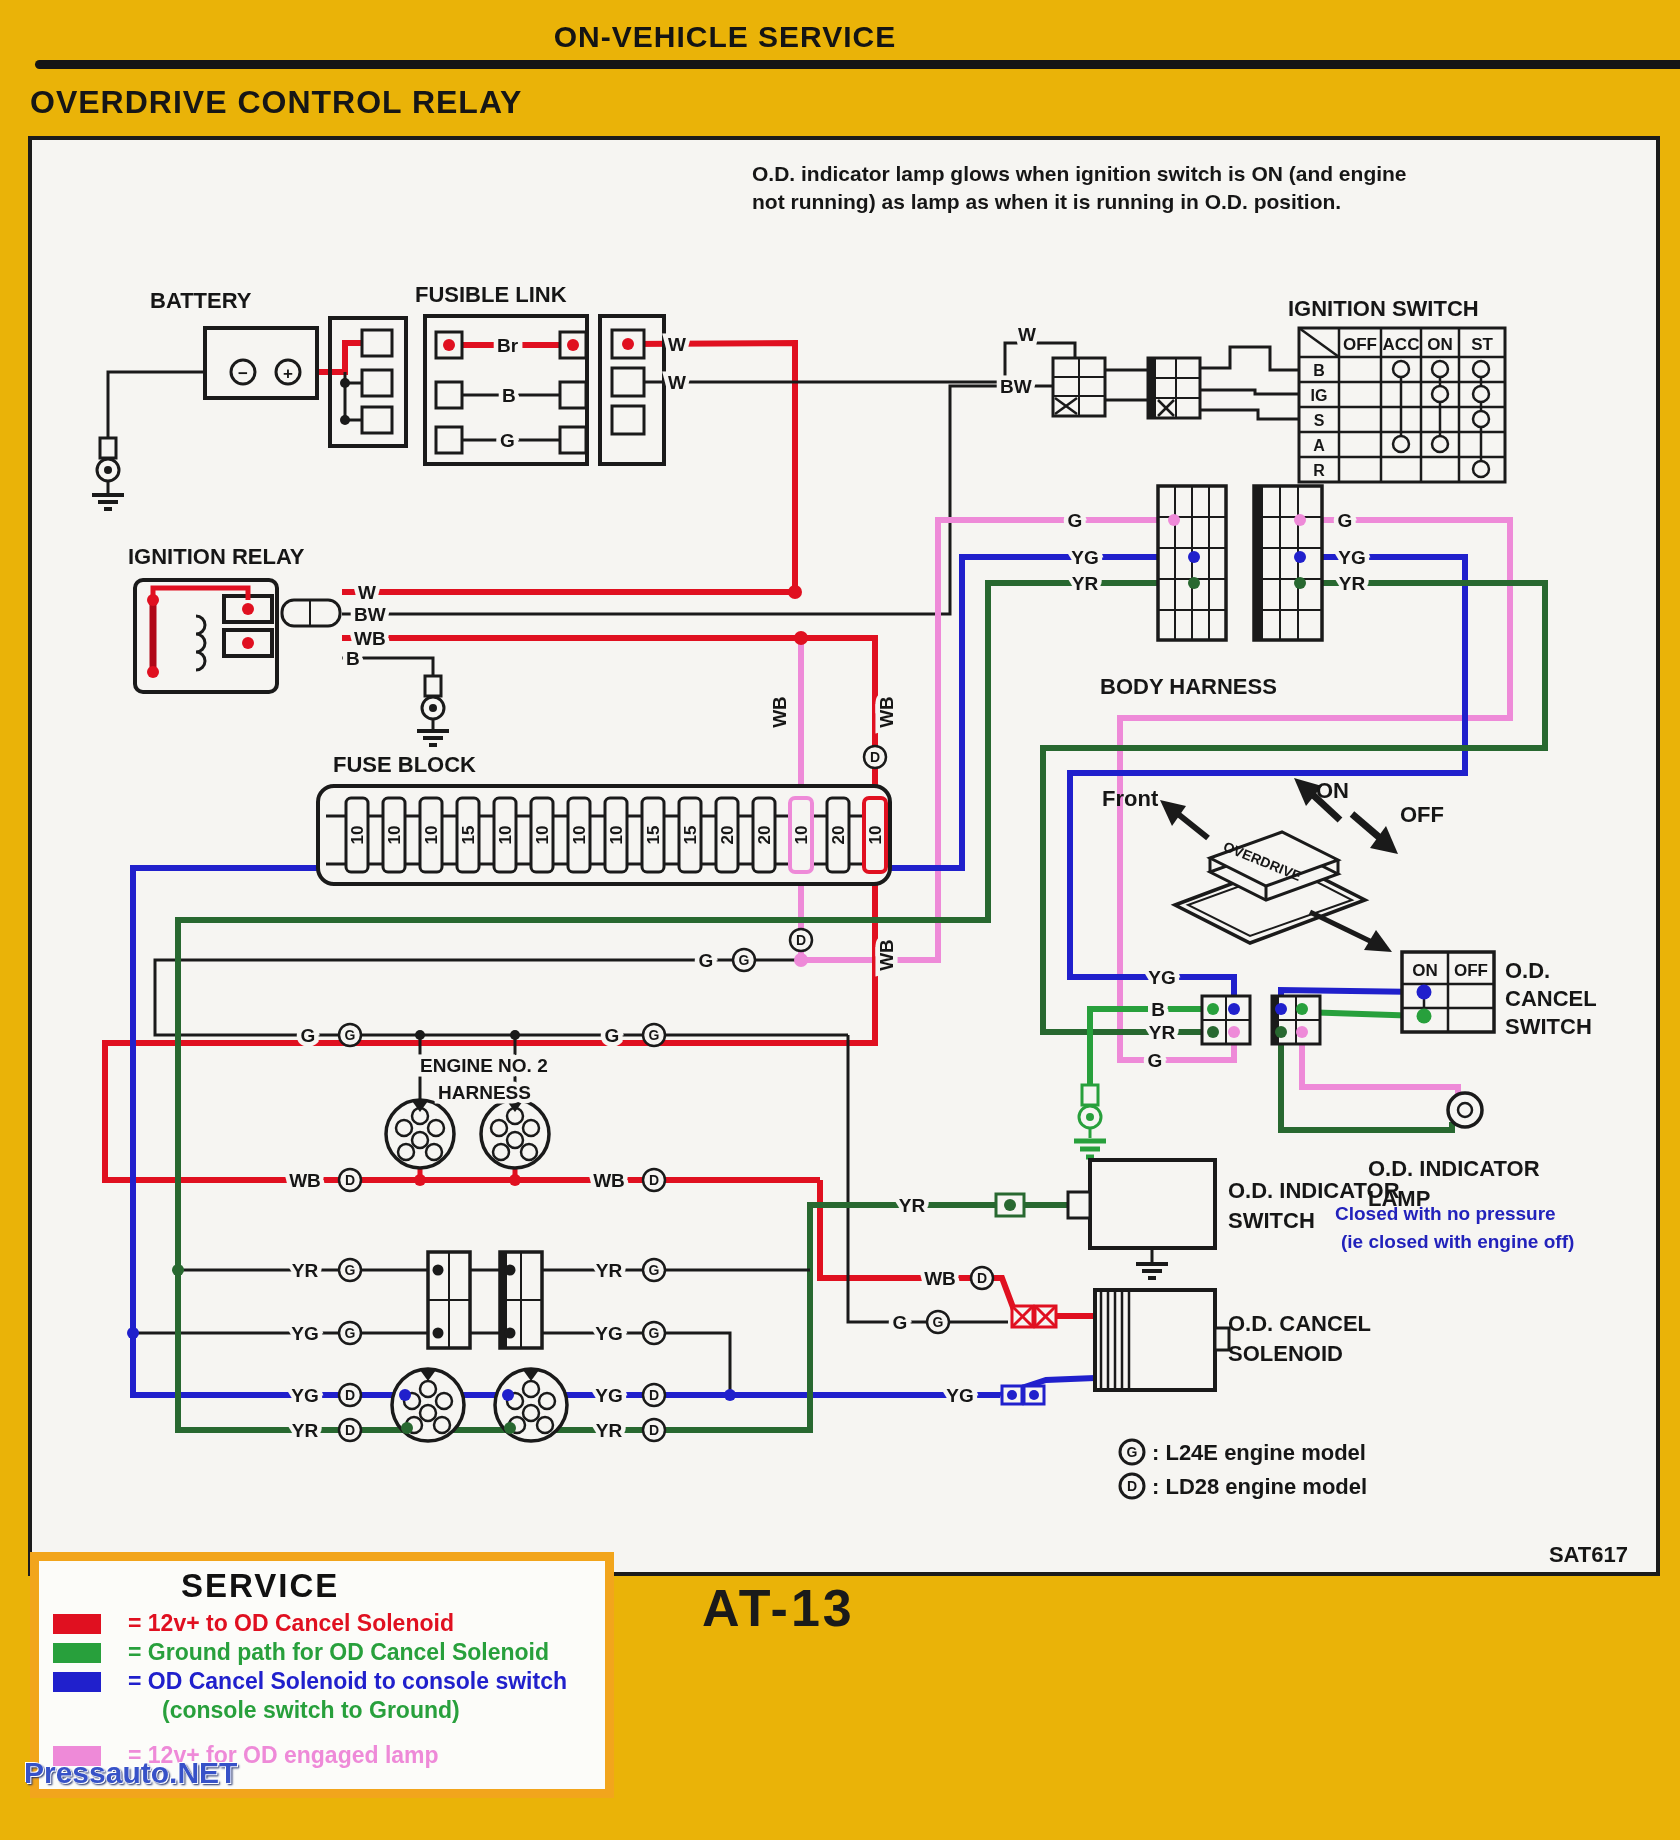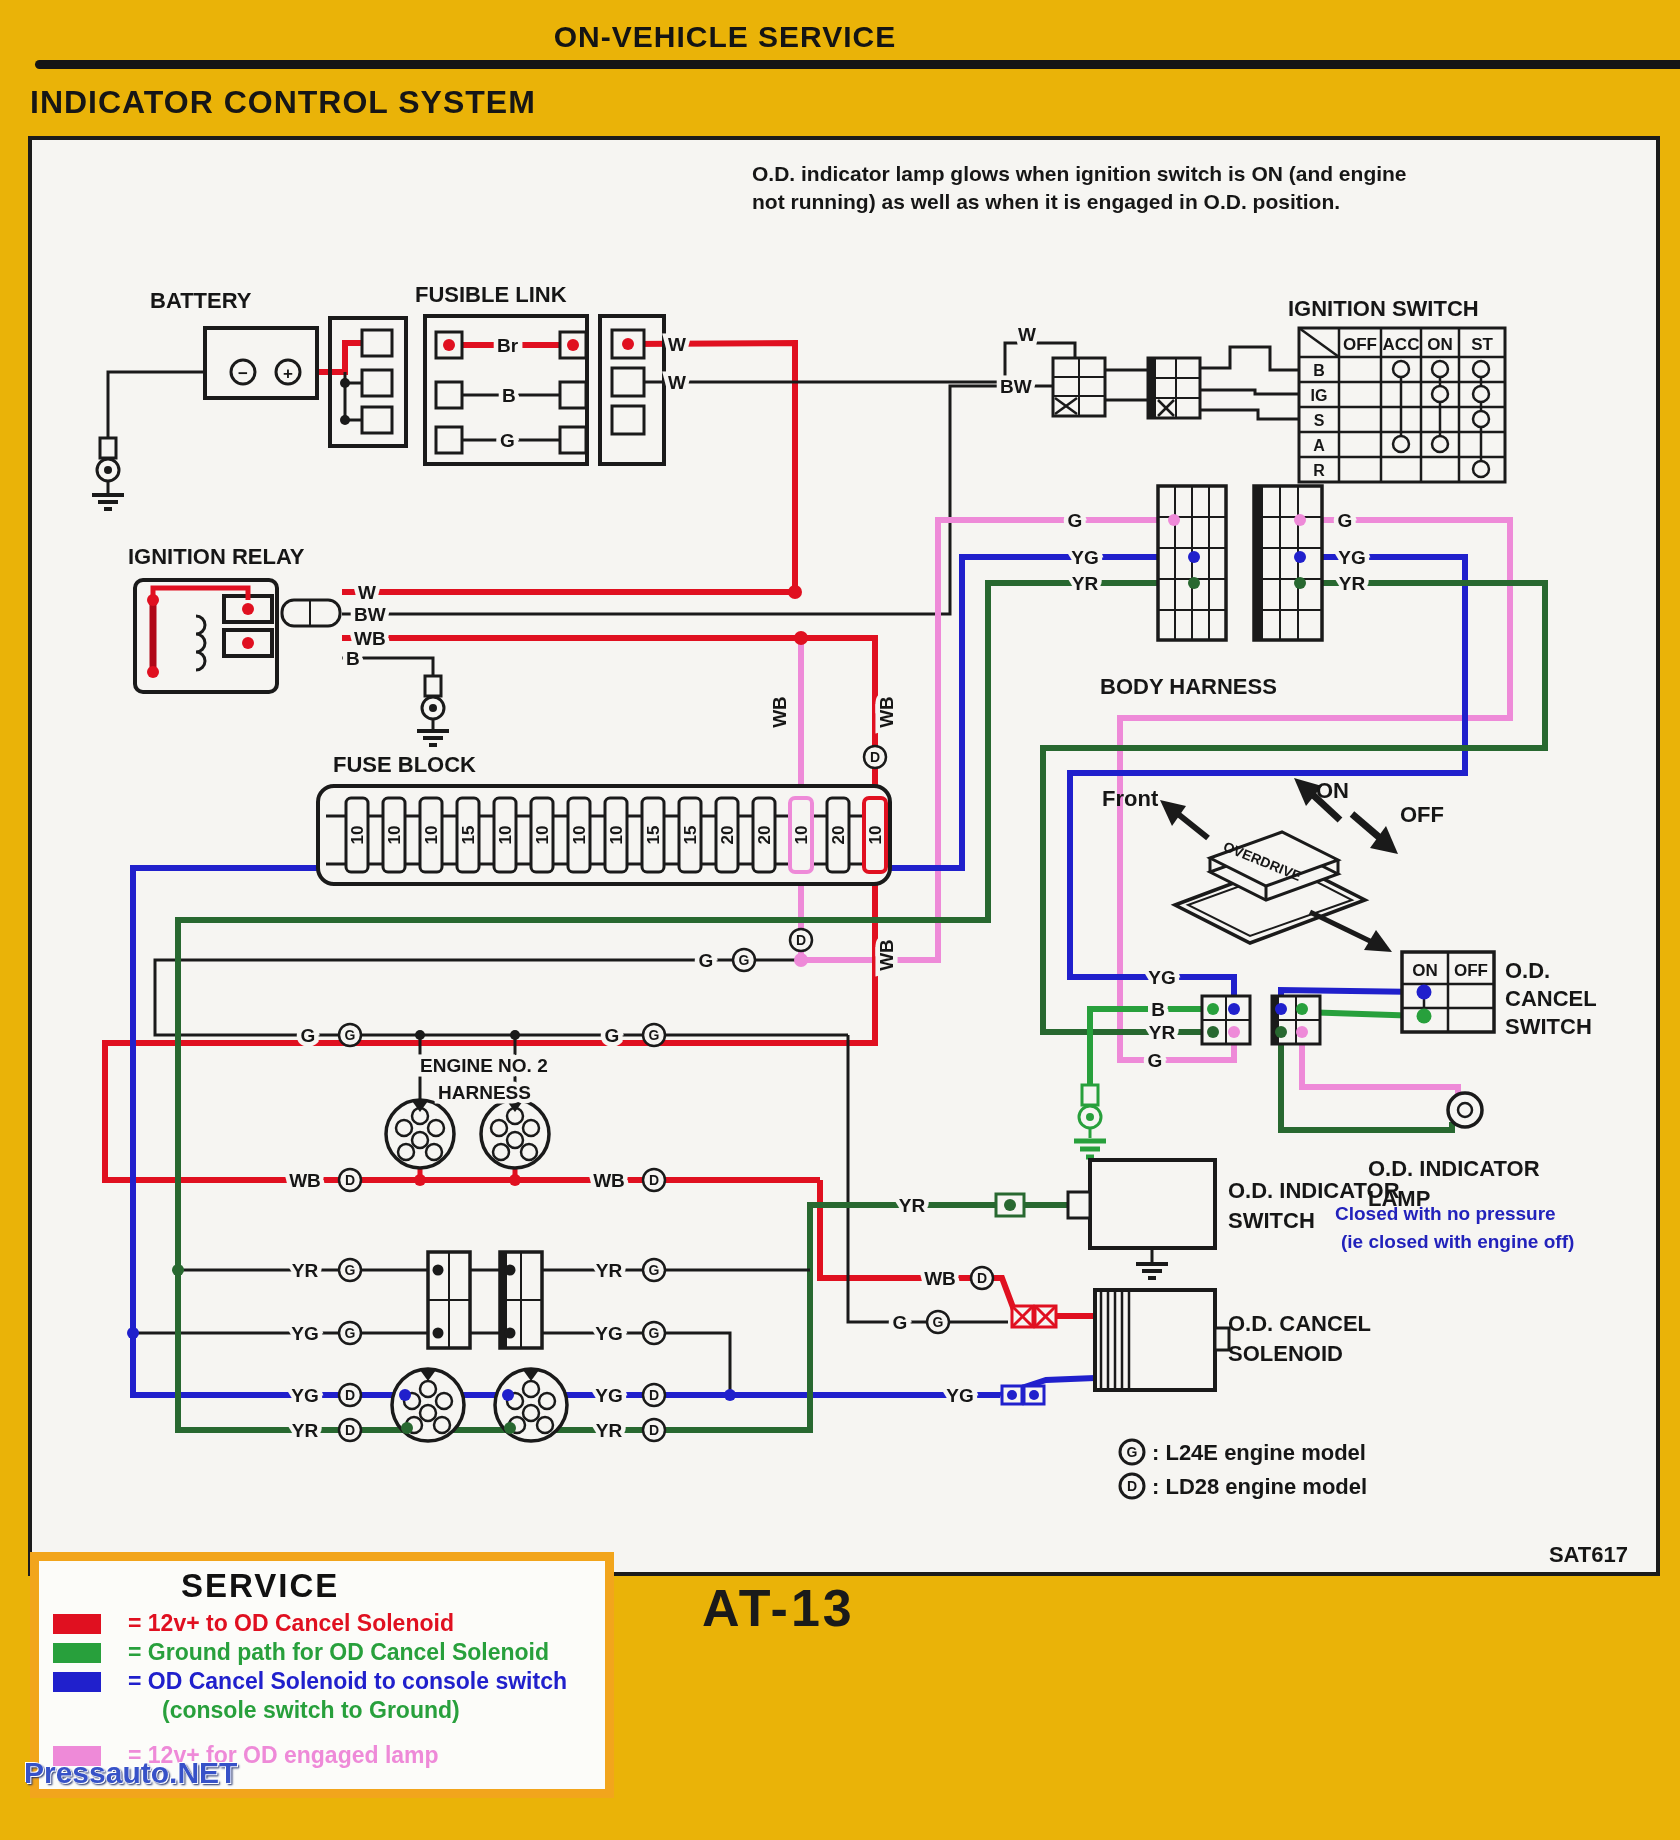--- a/index.html
+++ b/index.html
@@ -33,25 +33,25 @@
   .ct{font:bold 14px "Liberation Sans",sans-serif;fill:#161616;}
   .bl{font:bold 19px "Liberation Sans",sans-serif;fill:#2222bb;}
 </style>
 </head>
 <body>
 
 <div class="page">
 
   <div class="abs" id="hdr-title">ON-VEHICLE SERVICE</div>
   <div class="abs" id="hdr-rule"></div>
-  <div class="abs" id="section-title">INDICATOR CONTROL SYSTEM</div>
+  <div class="abs" id="section-title">OVERDRIVE CONTROL RELAY</div>
   <div class="abs" id="frame"></div>
   <div class="abs" id="note">
     <span>O.D. indicator lamp glows when ignition switch is ON (and engine</span><br>
-    <span>not running) as well as when it is engaged in O.D. position.</span>
+    <span>not running) as lamp as when it is running in O.D. position.</span>
   </div>
 
   <svg class="abs" id="diagram-svg" width="1680" height="1840" viewBox="0 0 1680 1840">
 
     <g fill="none">
 
       <polyline points="205,372 108,372 108,438" stroke="#1a1a1a" stroke-width="3"></polyline>
 
       <polyline points="302,372 345,372 345,343 366,343" stroke="#e01020" stroke-width="6"></polyline>
       <line x1="345" y1="372" x2="345" y2="420" stroke="#1a1a1a" stroke-width="3"></line>

